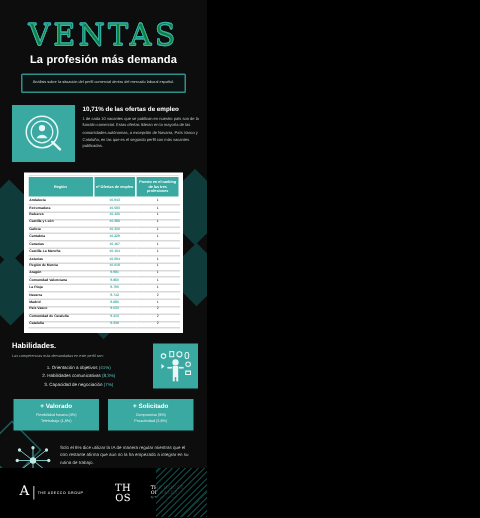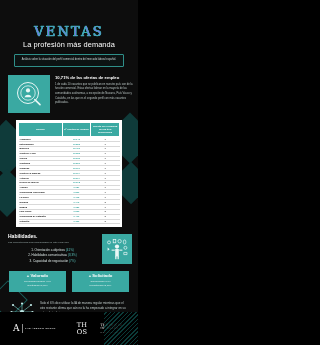--- a/index.html
+++ b/index.html
@@ -33,35 +33,35 @@
 
   
   #header {
     position: relative;
     z-index: 2;
     padding-top: 9px;
     text-align: center;
   }
   #ventas-title {
     font-family: "DejaVu Serif", serif;
-    font-size: 13px;
+    font-size: 20px;
     letter-spacing: 2.2px;
-    color: #8b5cf6;
+    color: #15803d;
     -webkit-text-stroke: 0.5px #35b3ab;
     text-shadow:
       -0.4px 0 #35b3ab, 0.4px 0 #35b3ab,
       0 -0.4px #35b3ab, 0 0.4px #35b3ab;
-    margin: 16px 0 3px 0;
+    margin: 4px 0 3px 0;
     line-height: 1;
     font-weight: normal;
   }
   #subtitle {
     font-size: 7.4px;
     color: #ffffff;
-    font-weight: normal;
+    font-weight: bold;
     letter-spacing: 0.1px;
     margin: 0 0 5px 0;
     line-height: 1.1;
   }
   #intro-box {
     margin: 0 14px;
     border: 0.6px solid #2f8f89;
     border-radius: 1px;
     padding: 3px 4px 3.5px 4px;
     background: rgba(10,40,39,0.25);

